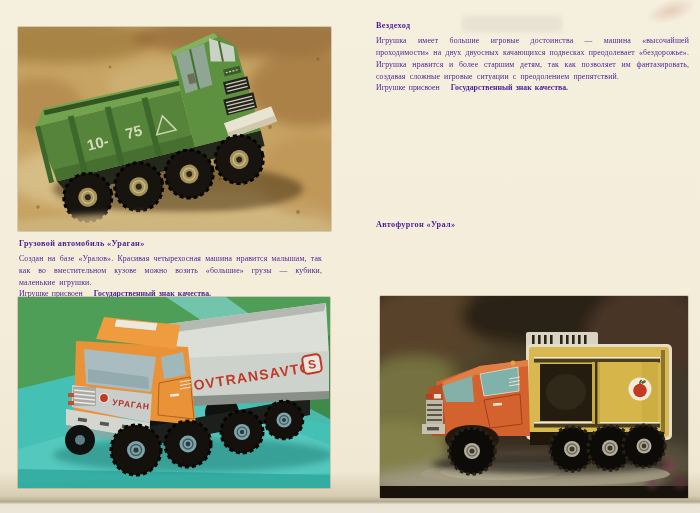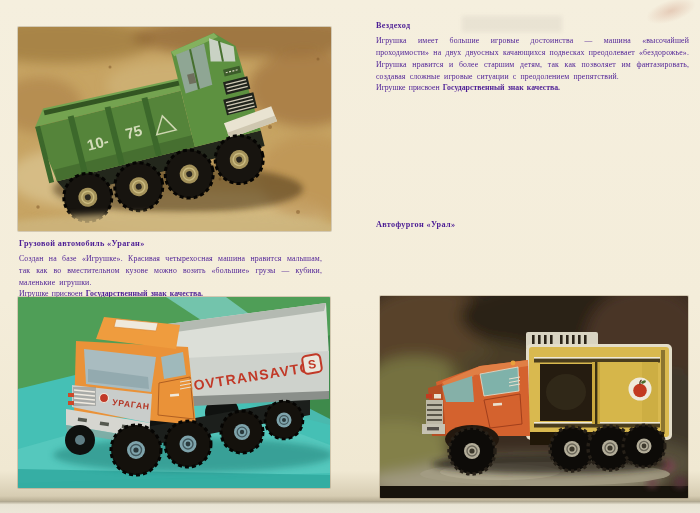--- a/index.html
+++ b/index.html
@@ -42,21 +42,21 @@
   #cap-uragan    { left:19px;  top:239px; width:303px; }
   #cap-ural      { left:376px; top:220px; width:314px; }
   .tb-title {
     font-weight:bold; font-size:8.2px; letter-spacing:.35px; margin-bottom:5px;
   }
   .tb-body {
     font-size:7.8px; line-height:12px; text-align:justify;
     word-spacing:2px; letter-spacing:.15px;
   }
   .tb-award { font-size:7.8px; line-height:9.3px; word-spacing:1.2px; }
-  .tb-award .award-bold { font-weight:bold; }
+  .tb-award .award-bold { font-weight:bold;margin-left:8px; }
 </style>
 </head>
 <body>
 
 <div class="scan">
   <div class="page"></div>
   <div class="page-edge"></div>
   <div class="smudge-corner"></div>
   <div class="smudge-heading"></div>
 
@@ -174,21 +174,21 @@
   </div>
 
   <div class="textblock" id="txt-vezdekhod">
     <div class="tb-title">Вездеход</div>
     <div class="tb-body">Игрушка имеет большие игровые достоинства — машина «высочайшей проходимости» на двух двуосных качающихся подвесках преодолевает «бездорожье». Игрушка нравится и более старшим детям, так как позволяет им фантазировать, создавая сложные игровые ситуации с преодолением препятствий.</div>
     <div class="tb-award"><span>Игрушке присвоен </span><span class="award-bold">Государственный знак качества.</span></div>
   </div>
 
   <div class="textblock" id="cap-uragan">
     <div class="tb-title">Грузовой автомобиль «Ураган»</div>
-    <div class="tb-body">Создан на базе «Игрушке». Красивая четырехосная машина нравится малышам, так как во вместительном кузове можно возить «большие» грузы — кубики, маленькие игрушки.</div>
+    <div class="tb-body">Создан на базе «Уралов». Красивая четырехосная машина нравится малышам, так как во вместительном кузове можно возить «большие» грузы — кубики, маленькие игрушки.</div>
     <div class="tb-award"><span>Игрушке присвоен </span><span class="award-bold">Государственный знак качества.</span></div>
   </div>
 
   <div class="textblock" id="cap-ural">
     <div class="tb-title">Автофургон «Урал»</div>
   </div>
 
   <div class="photo" id="photo-uragan">
     <svg viewBox="0 0 312 191" preserveAspectRatio="none">
       <defs>

